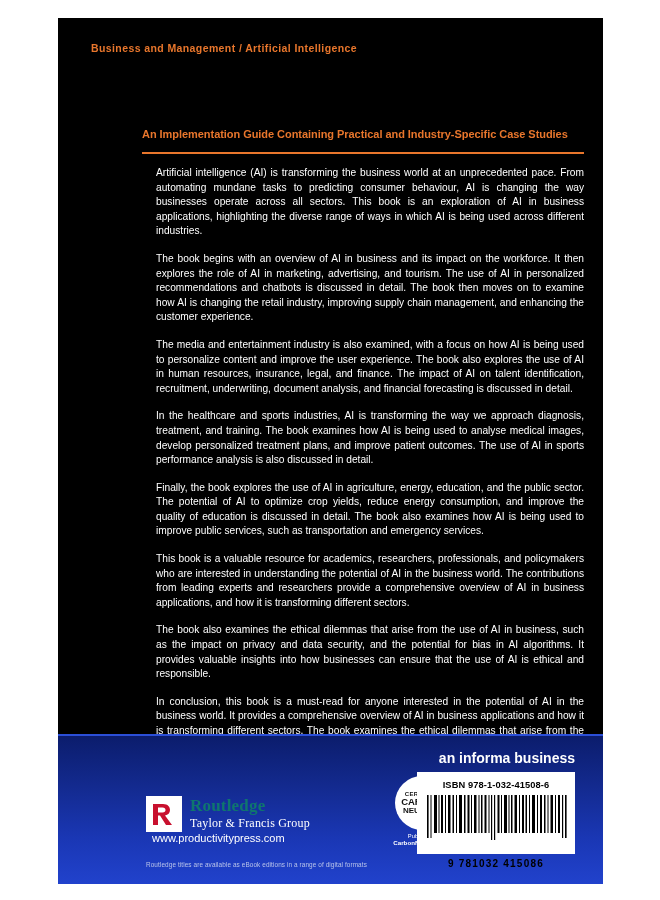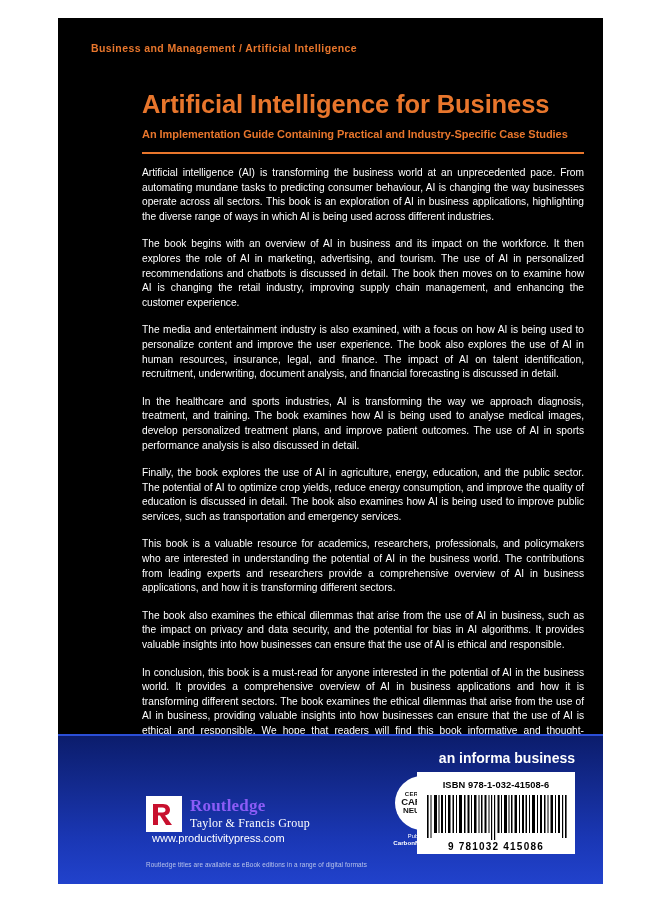--- a/index.html
+++ b/index.html
@@ -68,21 +68,21 @@
     background: #e8762c;
   }
   
   .body {
     position: absolute;
     left: 84px;
     top: 148px;
     width: 442px;
   }
   .body p {
-    margin: 0 0 13px 0;
+    margin: 0 0 13px 14px;
     color: #ffffff;
     font-size: 10.2px;
     line-height: 14.6px;
     text-align: justify;
     text-justify: inter-word;
   }
   
   .band {
     position: absolute;
     left: 0;
@@ -110,21 +110,21 @@
   .rt-mark {
     width: 36px;
     height: 36px;
     background: #ffffff;
     border-radius: 2px;
     position: relative;
     margin-right: 8px;
   }
   .rt-mark svg { display:block; }
   .rt-text-main {
-    color: #8b5cf6;
+    color: #0f766e;
     font-size: 17px;
     font-weight: bold;
     letter-spacing: 0.2px;
     line-height: 17px;
     font-family: "Liberation Serif", serif;
   }
   .rt-text-sub {
     color: #ffffff;
     font-size: 12px;
     letter-spacing: 0.2px;
@@ -203,33 +203,32 @@
     width: 146px;
     height: 47px;
     display: block;
   }
   .barcode-digits {
     text-align: center;
     color: #000000;
     font-size: 10px;
     font-weight: bold;
     letter-spacing: 1.2px;
-    margin-top: 1px;
+    margin-top: 18px;
     font-family: "Liberation Sans", sans-serif;
   }
 </style>
 </head>
 <body>
 
 <div class="page">
   <div class="cover">
 
     <div class="category">Business and Management / Artificial Intelligence</div>
 
-    <div class="title">Artificial Intelligence for Business</div>
     <div class="subtitle">An Implementation Guide Containing Practical and Industry-Specific Case Studies</div>
     <div class="rule"></div>
 
     <div class="body">
       <p>Artificial intelligence (AI) is transforming the business world at an unprecedented pace. From automating mundane tasks to predicting consumer behaviour, AI is changing the way businesses operate across all sectors. This book is an exploration of AI in business applications, highlighting the diverse range of ways in which AI is being used across different industries.</p>
       <p>The book begins with an overview of AI in business and its impact on the workforce. It then explores the role of AI in marketing, advertising, and tourism. The use of AI in personalized recommendations and chatbots is discussed in detail. The book then moves on to examine how AI is changing the retail industry, improving supply chain management, and enhancing the customer experience.</p>
       <p>The media and entertainment industry is also examined, with a focus on how AI is being used to personalize content and improve the user experience. The book also explores the use of AI in human resources, insurance, legal, and finance. The impact of AI on talent identification, recruitment, underwriting, document analysis, and financial forecasting is discussed in detail.</p>
       <p>In the healthcare and sports industries, AI is transforming the way we approach diagnosis, treatment, and training. The book examines how AI is being used to analyse medical images, develop personalized treatment plans, and improve patient outcomes. The use of AI in sports performance analysis is also discussed in detail.</p>
       <p>Finally, the book explores the use of AI in agriculture, energy, education, and the public sector. The potential of AI to optimize crop yields, reduce energy consumption, and improve the quality of education is discussed in detail. The book also examines how AI is being used to improve public services, such as transportation and emergency services.</p>
       <p>This book is a valuable resource for academics, researchers, professionals, and policymakers who are interested in understanding the potential of AI in the business world. The contributions from leading experts and researchers provide a comprehensive overview of AI in business applications, and how it is transforming different sectors.</p>

